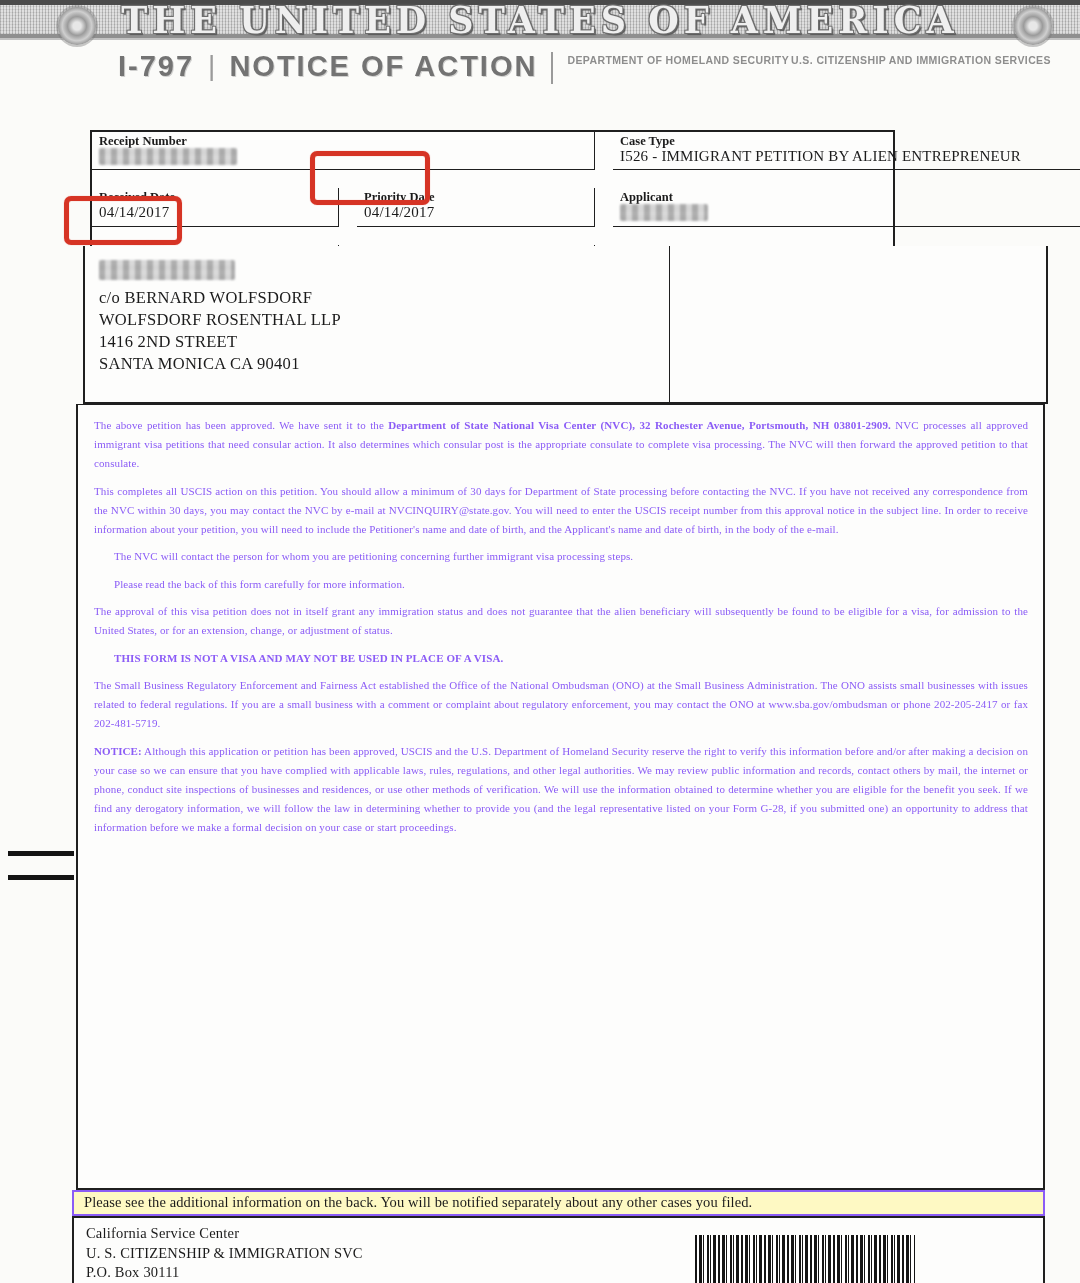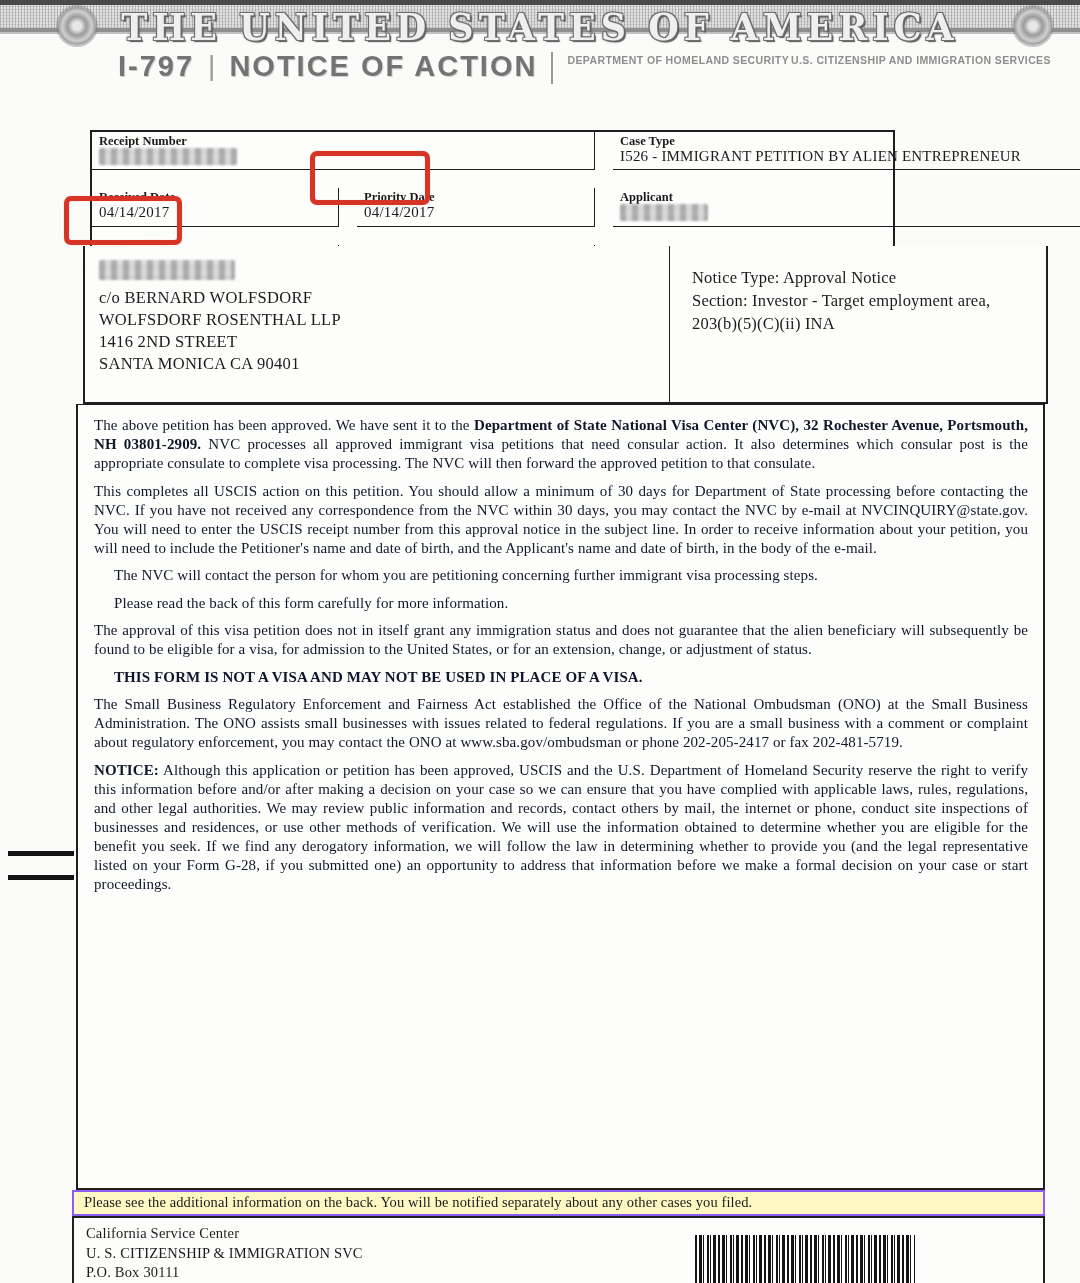--- a/index.html
+++ b/index.html
@@ -6,29 +6,29 @@
   html,body { width:1080px; height:1283px; overflow:hidden; }
   body {
     position:relative;
     background:#fbfbf9;
     font-family:"Liberation Serif", serif;
     color:#1b1b1b;
   }
 
   
   .banner {
-    position:absolute; top:0; left:0; width:1080px; height:32px;
+    position:absolute; top:0; left:0; width:1080px; height:38px;
     background:
       repeating-linear-gradient(90deg, rgba(140,140,140,.45) 0 1px, rgba(225,225,225,.5) 1px 3px),
       repeating-linear-gradient(0deg, rgba(150,150,150,.35) 0 1px, rgba(235,235,235,.4) 1px 3px),
       linear-gradient(#d9d9d9,#cfcfcf);
     border-top:5px solid #4a4a4a;
     border-bottom:4px solid #8f8f8f;
     box-shadow:0 2px 0 #c2c2c2;
-    display:flex; justify-content:center;
+    display:flex; align-items:center; justify-content:center;
   }
   .banner-title {
     font-family:"DejaVu Serif", serif;
     font-weight:bold; font-size:35px; letter-spacing:5px;
     color:#efefef; white-space:nowrap;
     text-shadow:
       -1px -1px 0 #6e6e6e, 1px -1px 0 #6e6e6e,
       -1px 1px 0 #6e6e6e, 1px 1px 0 #6e6e6e,
       2px 2px 1px #585858, 0 0 3px #7a7a7a;
     transform:scaleY(1.08);
@@ -111,22 +111,22 @@
   .notice-line { font-size:16.5px; line-height:23px; letter-spacing:.2px; }
 
   
   .body-box {
     position:absolute; top:404px; left:76px; width:969px; height:786px;
     border:2px solid #1f1f1f; border-top:1.5px solid #1f1f1f;
     background:#fdfdfc;
     padding:11px 15px 0 16px;
   }
   .body-box p {
-    font-size:15px; line-height:19px; letter-spacing:.1px;
-    text-align:justify; margin-bottom:8.5px; color:#0f172a;
+    font-size:11px; line-height:19px; letter-spacing:.1px;
+    text-align:justify; margin-bottom:8.5px; color:#8b5cf6;
   }
   .body-box p.no-just { text-align:left;margin-left:20px; }
   .b { font-weight:bold; }
   .caps-heading { font-weight:bold; font-size:15px; letter-spacing:.2px; }
 
   
   .dash { position:absolute; left:8px; width:66px; height:5px; background:#141414; }
   .dash.d1 { top:851px; }
   .dash.d2 { top:875px; }
 
@@ -218,25 +218,20 @@
 <div class="red-smudge"></div>
 
 <div class="addr-row">
   <div class="addr-cell">
     <span class="redact" style="width:136px; height:20px; margin-bottom:3px;"></span>
     <div class="addr-line">c/o BERNARD WOLFSDORF</div>
     <div class="addr-line">WOLFSDORF ROSENTHAL LLP</div>
     <div class="addr-line">1416 2ND STREET</div>
     <div class="addr-line">SANTA MONICA  CA  90401</div>
   </div>
-  <div class="notice-cell">
-    <div class="notice-line">Notice Type: Approval Notice</div>
-    <div class="notice-line">Section: Investor - Target employment area,</div>
-    <div class="notice-line">203(b)(5)(C)(ii) INA</div>
-  </div>
 </div>
 
 <div class="body-box">
   <p><span>The above petition has been approved.  We have sent it to the </span><span class="b">Department of State National Visa Center (NVC), 32 Rochester Avenue, Portsmouth, NH 03801-2909.</span><span> NVC processes all approved immigrant visa petitions that need consular action. It also determines which consular post is the appropriate consulate to complete visa processing. The NVC will then forward the approved petition to that consulate.</span></p>
   <p>This completes all USCIS action on this petition.  You should allow a minimum of 30 days for Department of State processing before contacting the NVC. If you have not received any correspondence from the NVC within 30 days, you may contact the NVC by e-mail at NVCINQUIRY@state.gov.  You will need to enter the USCIS receipt number from this approval notice in the subject line. In order to receive information about your petition, you will need to include the Petitioner's name and date of birth, and the Applicant's name and date of birth, in the body of the e-mail.</p>
   <p class="no-just">The NVC will contact the person for whom you are petitioning concerning further immigrant visa processing steps.</p>
   <p class="no-just">Please read the back of this form carefully for more information.</p>
   <p>The approval of this visa petition does not in itself grant any immigration status and does not guarantee that the alien beneficiary will subsequently be found to be eligible for a visa, for admission to the United States, or for an extension, change, or adjustment of status.</p>
   <p class="caps-heading no-just">THIS FORM IS NOT A VISA AND MAY NOT BE USED IN PLACE OF A VISA.</p>
   <p>The Small Business Regulatory Enforcement and Fairness Act established the Office of the National Ombudsman (ONO) at the Small Business Administration. The ONO assists small businesses with issues related to federal regulations. If you are a small business with a comment or complaint about regulatory enforcement, you may contact the ONO at www.sba.gov/ombudsman or phone 202-205-2417 or fax 202-481-5719.</p>

